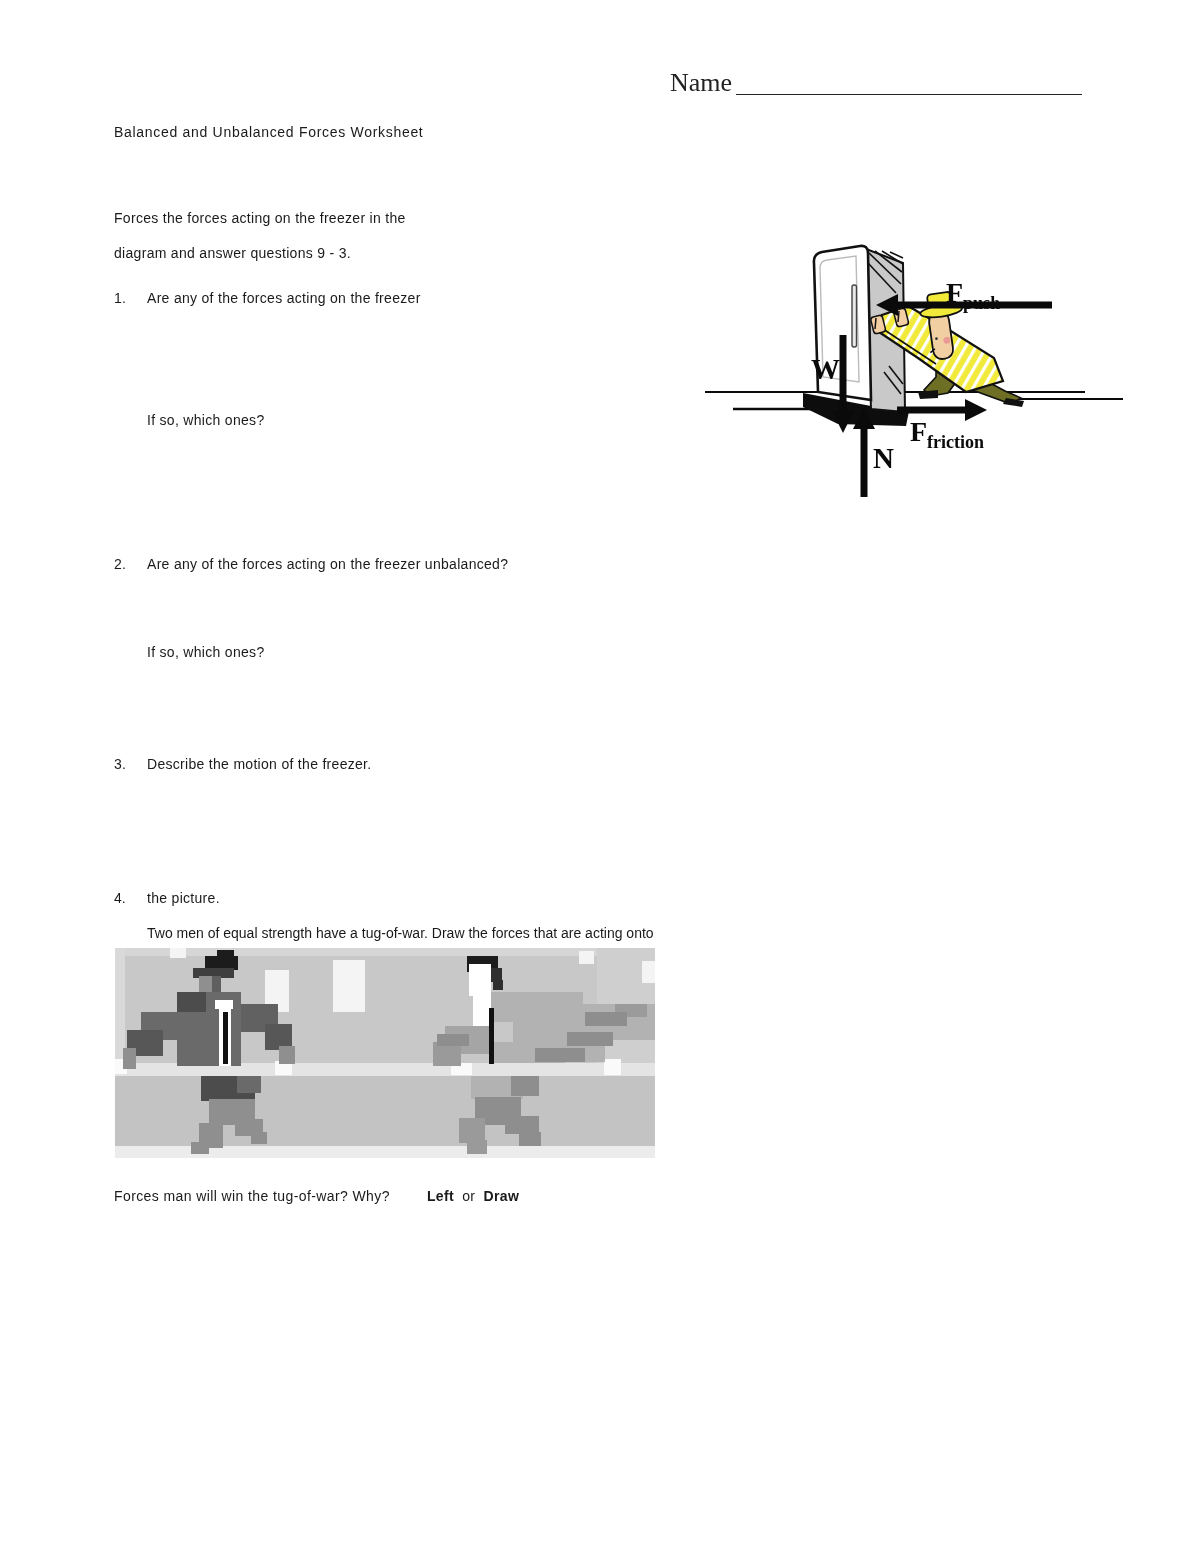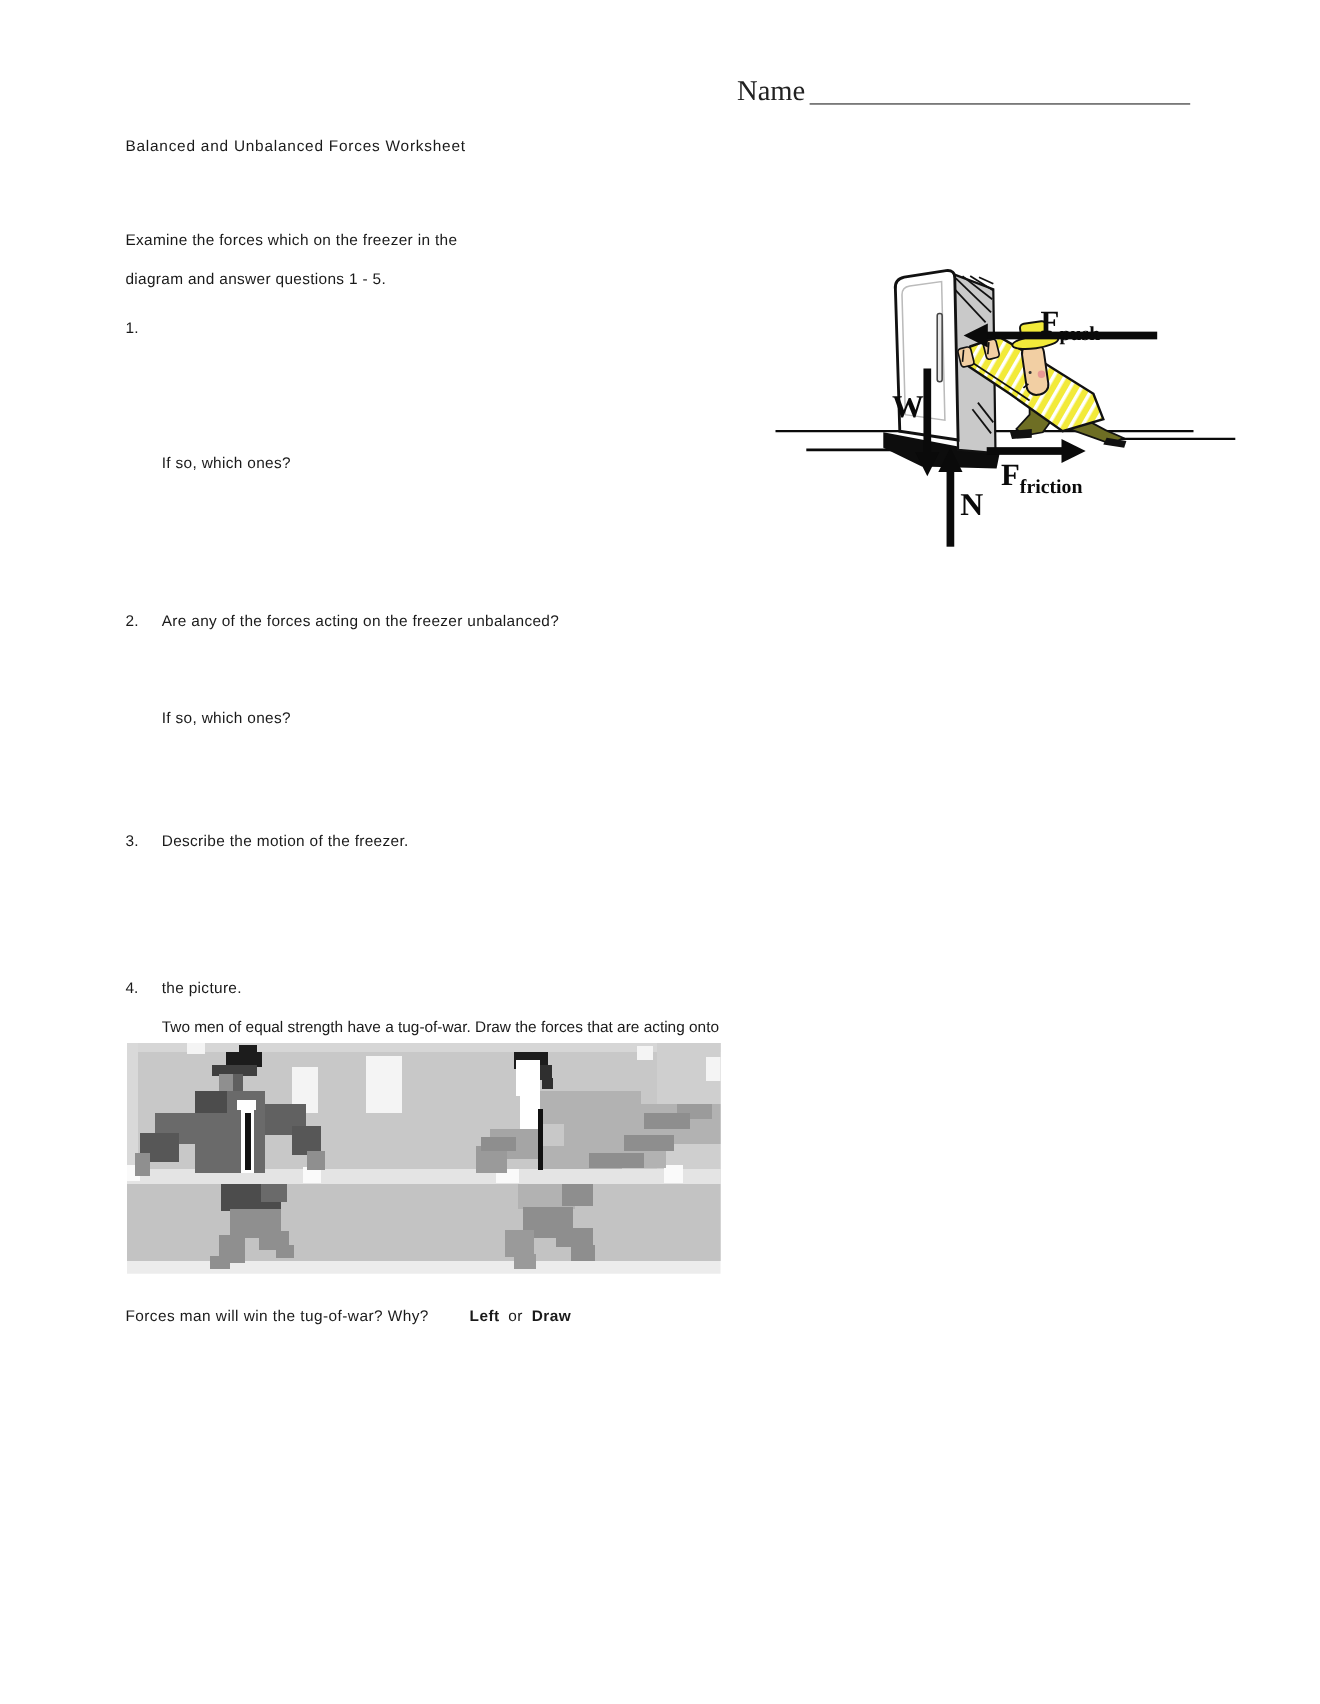--- a/index.html
+++ b/index.html
@@ -30,27 +30,28 @@
 <body>
 
 <div id="page">
 
   <div class="abs serif name-label" style="left:670px;top:68px;">Name</div>
   <div class="abs name-line" style="left:736px;top:70px;width:346px;"></div>
 
   <div class="abs body-text" style="left:114px;top:115px;letter-spacing:.7px;">Balanced and Unbalanced Forces Worksheet</div>
 
   <div class="abs body-text" style="left:114px;top:201px;">
-    <div>Examine the forces which on the freezer in the</div>
-    <div>diagram and answer questions 1 - 5.</div>
+    <div>Forces the forces acting on the freezer in the</div>
+    <div>diagram and answer questions 9 - 3.</div>
   </div>
 
   <div class="abs body-text qrow" style="left:114px;top:281px;">
     <span class="qnum">1.</span>
     <span>
+      <div>Are any of the forces acting on the freezer</div>
     </span>
   </div>
   <div class="abs body-text" style="left:147px;top:403px;">If so, which ones?</div>
 
   <div class="abs body-text qrow" style="left:114px;top:547px;">
     <span class="qnum">2.</span>
     <span>Are any of the forces acting on the freezer unbalanced?</span>
   </div>
   <div class="abs body-text" style="left:147px;top:635px;">If so, which ones?</div>
 

